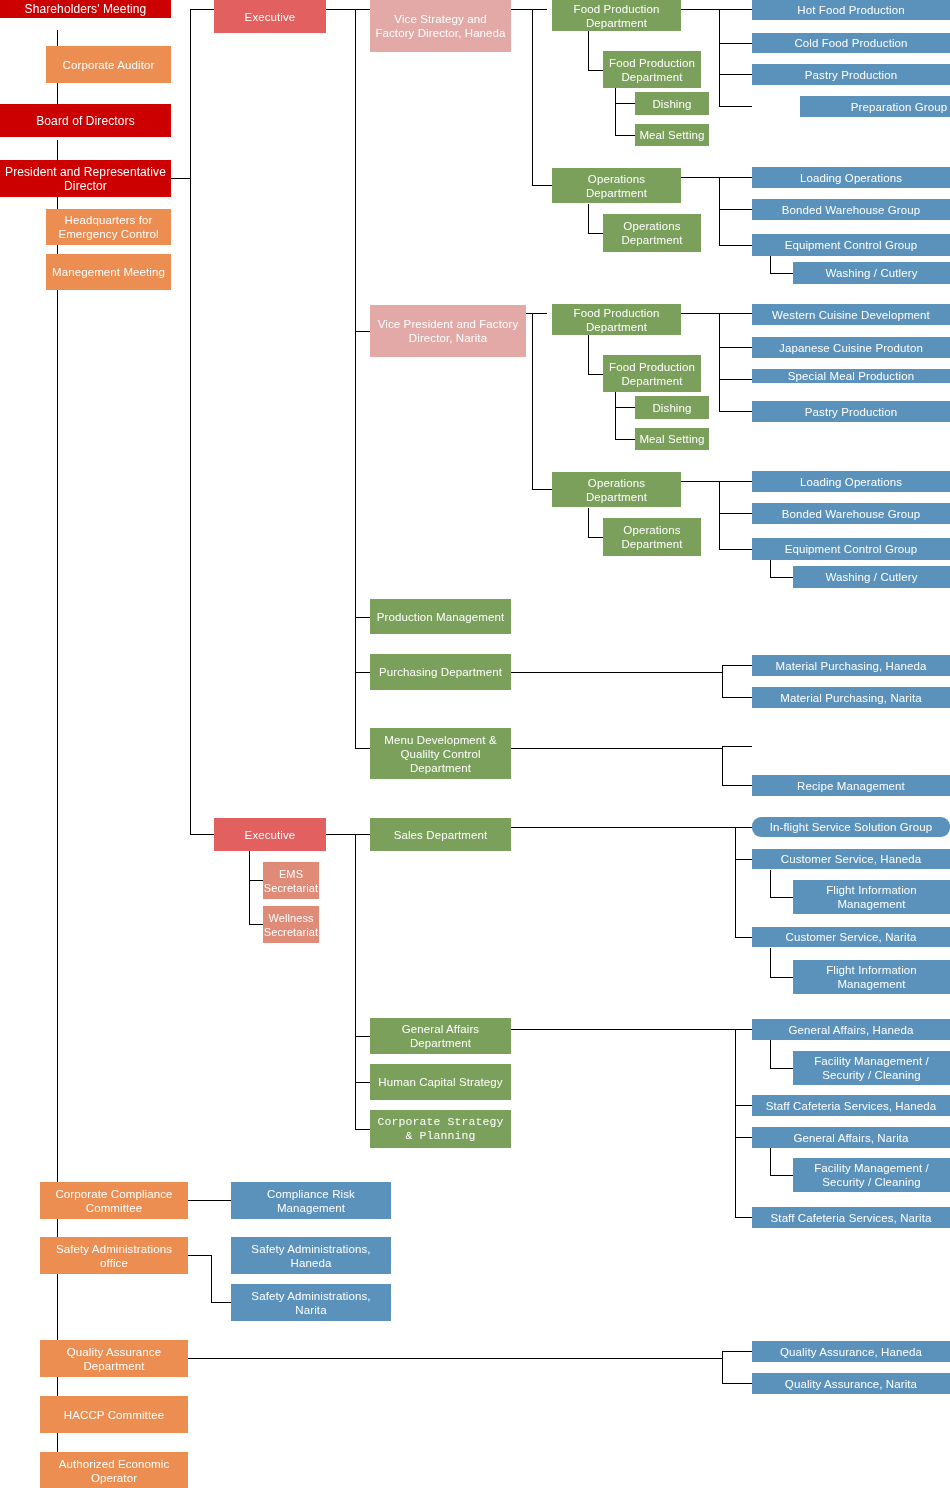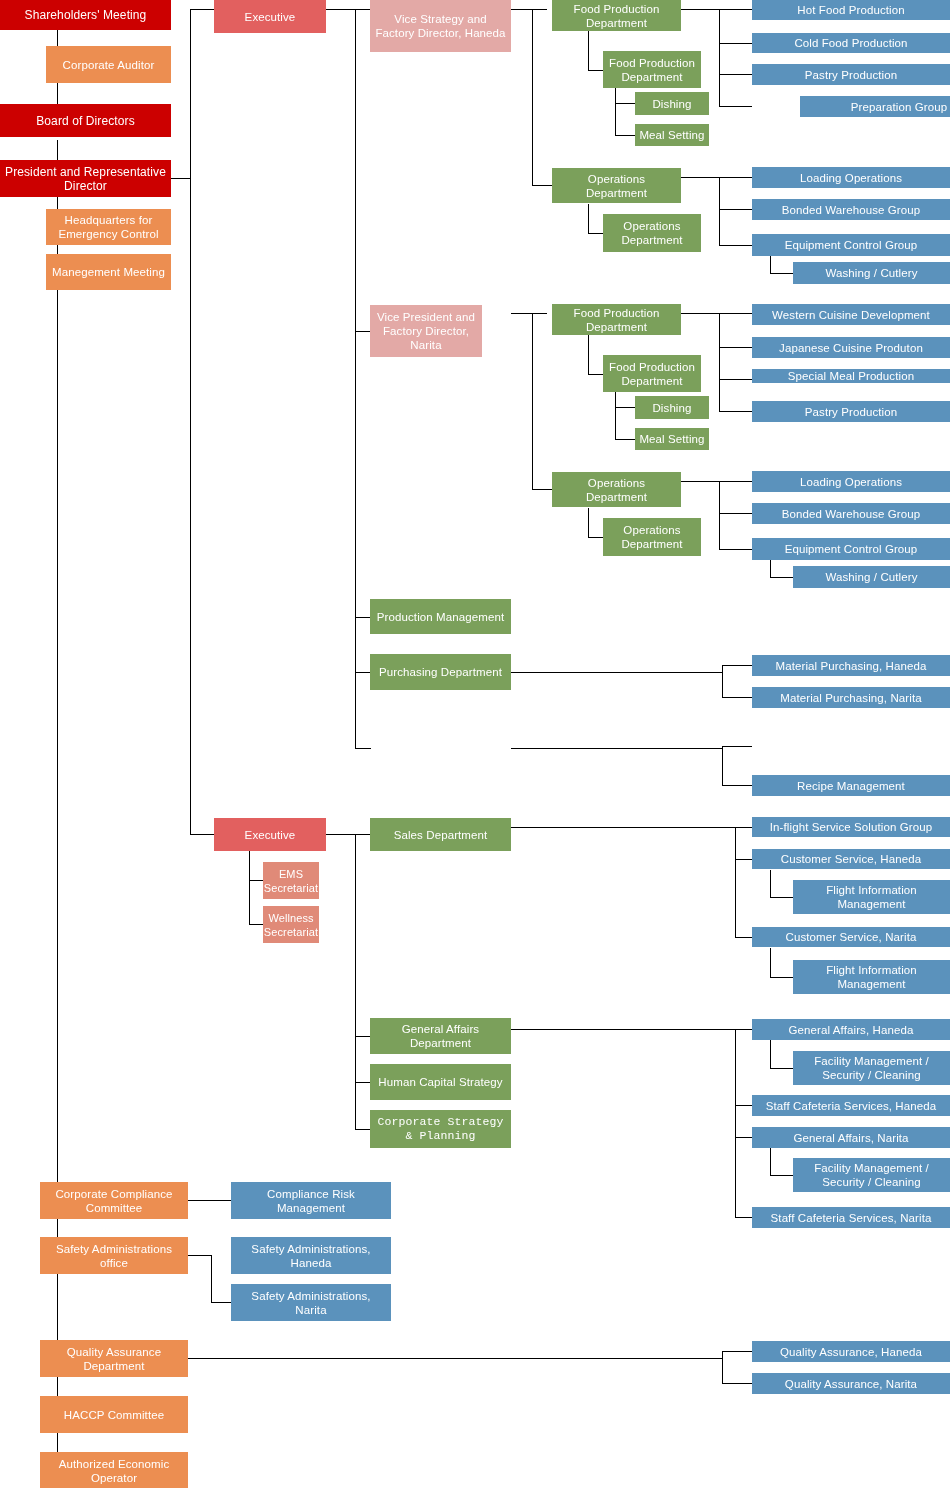--- a/index.html
+++ b/index.html
@@ -163,21 +163,21 @@
 
   <div class="line h" style="left:188px;top:1255px;width:24px;"></div>
   <div class="line v" style="left:211px;top:1255px;height:47px;"></div>
   <div class="line h" style="left:211px;top:1302px;width:20px;"></div>
 
   <div class="line h" style="left:188px;top:1358px;width:534px;"></div>
   <div class="line v" style="left:722px;top:1351px;height:32px;"></div>
   <div class="line h" style="left:722px;top:1351px;width:30px;"></div>
   <div class="line h" style="left:722px;top:1383px;width:30px;"></div>
 
-  <div class="node red" style="left:0;top:0;width:171px;height:30px;font-size:12px;">Shareholders' Meeting</div>
+  <div class="node red" style="left:0;top:0;width:171px;height:18px;font-size:12px;">Shareholders' Meeting</div>
 
   <div class="node orange" style="left:46px;top:46px;width:125px;height:37px;">Corporate Auditor</div>
 
   <div class="node red" style="left:0;top:104px;width:171px;height:33px;font-size:12px;">Board of Directors</div>
 
   <div class="node red" style="left:0;top:160px;width:171px;height:37px;font-size:12px;">President and Representative Director</div>
 
   <div class="node orange" style="left:46px;top:209px;width:125px;height:36px;">Headquarters for Emergency Control</div>
 
   <div class="node orange" style="left:46px;top:254px;width:125px;height:36px;">Manegement Meeting</div>
@@ -197,21 +197,21 @@
   <div class="node blue" style="left:752px;top:96px;width:198px;height:21px;margin-left:48px;">Preparation Group</div>
 
   <div class="node green" style="left:552px;top:168px;width:129px;height:35px;">Operations Department</div>
   <div class="node green" style="left:603px;top:214px;width:98px;height:38px;">Operations Department</div>
 
   <div class="node blue" style="left:752px;top:167px;width:198px;height:21px;">Loading Operations</div>
   <div class="node blue" style="left:752px;top:199px;width:198px;height:21px;">Bonded Warehouse Group</div>
   <div class="node blue" style="left:752px;top:234px;width:198px;height:22px;">Equipment Control Group</div>
   <div class="node blue" style="left:793px;top:262px;width:157px;height:22px;">Washing / Cutlery</div>
 
-  <div class="node pink" style="left:370px;top:305px;width:112px;height:52px;">Vice President and Factory Director, Narita</div>
+  <div class="node pink" style="left:370px;top:305px;width:156px;height:52px;">Vice President and Factory Director, Narita</div>
 
   <div class="node green" style="left:552px;top:304px;width:129px;height:31px;">Food Production Department</div>
   <div class="node green" style="left:603px;top:355px;width:98px;height:37px;">Food Production Department</div>
   <div class="node green" style="left:635px;top:396px;width:74px;height:23px;">Dishing</div>
   <div class="node green" style="left:635px;top:428px;width:74px;height:22px;">Meal Setting</div>
 
   <div class="node blue" style="left:752px;top:304px;width:198px;height:21px;">Western Cuisine Development</div>
   <div class="node blue" style="left:752px;top:337px;width:198px;height:21px;">Japanese Cuisine Produton</div>
   <div class="node blue" style="left:752px;top:369px;width:198px;height:14px;">Special Meal Production</div>
   <div class="node blue" style="left:752px;top:401px;width:198px;height:21px;">Pastry Production</div>
@@ -223,29 +223,30 @@
   <div class="node blue" style="left:752px;top:503px;width:198px;height:21px;">Bonded Warehouse Group</div>
   <div class="node blue" style="left:752px;top:538px;width:198px;height:22px;">Equipment Control Group</div>
   <div class="node blue" style="left:793px;top:566px;width:157px;height:22px;">Washing / Cutlery</div>
 
   <div class="node green" style="left:370px;top:599px;width:141px;height:35px;">Production Management</div>
 
   <div class="node green" style="left:370px;top:654px;width:141px;height:36px;">Purchasing Department</div>
   <div class="node blue" style="left:752px;top:655px;width:198px;height:21px;">Material Purchasing, Haneda</div>
   <div class="node blue" style="left:752px;top:687px;width:198px;height:21px;">Material Purchasing, Narita</div>
 
+  <div class="node green" style="left:370px;top:728px;width:141px;height:51px;">Menu Development &amp; Qualilty Control Department</div>
   <div class="node blue" style="left:752px;top:775px;width:198px;height:21px;">Recipe Management</div>
 
   <div class="node exec" style="left:214px;top:818px;width:112px;height:33px;">Executive</div>
   <div class="node salmon" style="left:263px;top:862px;width:56px;height:37px;font-size:11px;">EMS Secretariat</div>
   <div class="node salmon" style="left:263px;top:906px;width:56px;height:37px;font-size:11px;">Wellness Secretariat</div>
 
   <div class="node green" style="left:370px;top:818px;width:141px;height:33px;">Sales Department</div>
 
-  <div class="node blue" style="left:752px;top:817px;width:198px;height:20px;">In-flight Service Solution Group</div>
+  <div class="node blue" style="left:752px;top:817px;width:198px;height:20px;border-radius:9px;">In-flight Service Solution Group</div>
   <div class="node blue" style="left:752px;top:849px;width:198px;height:20px;">Customer Service, Haneda</div>
   <div class="node blue" style="left:793px;top:880px;width:157px;height:34px;">Flight Information Management</div>
   <div class="node blue" style="left:752px;top:927px;width:198px;height:20px;">Customer Service, Narita</div>
   <div class="node blue" style="left:793px;top:960px;width:157px;height:34px;">Flight Information Management</div>
 
   <div class="node green" style="left:370px;top:1018px;width:141px;height:36px;">General Affairs Department</div>
   <div class="node green" style="left:370px;top:1064px;width:141px;height:36px;">Human Capital Strategy</div>
   <div class="node green" style="left:370px;top:1110px;width:141px;height:38px;font-family:Liberation Mono, monospace;">Corporate Strategy &amp; Planning</div>
 
   <div class="node blue" style="left:752px;top:1019px;width:198px;height:21px;">General Affairs, Haneda</div>

